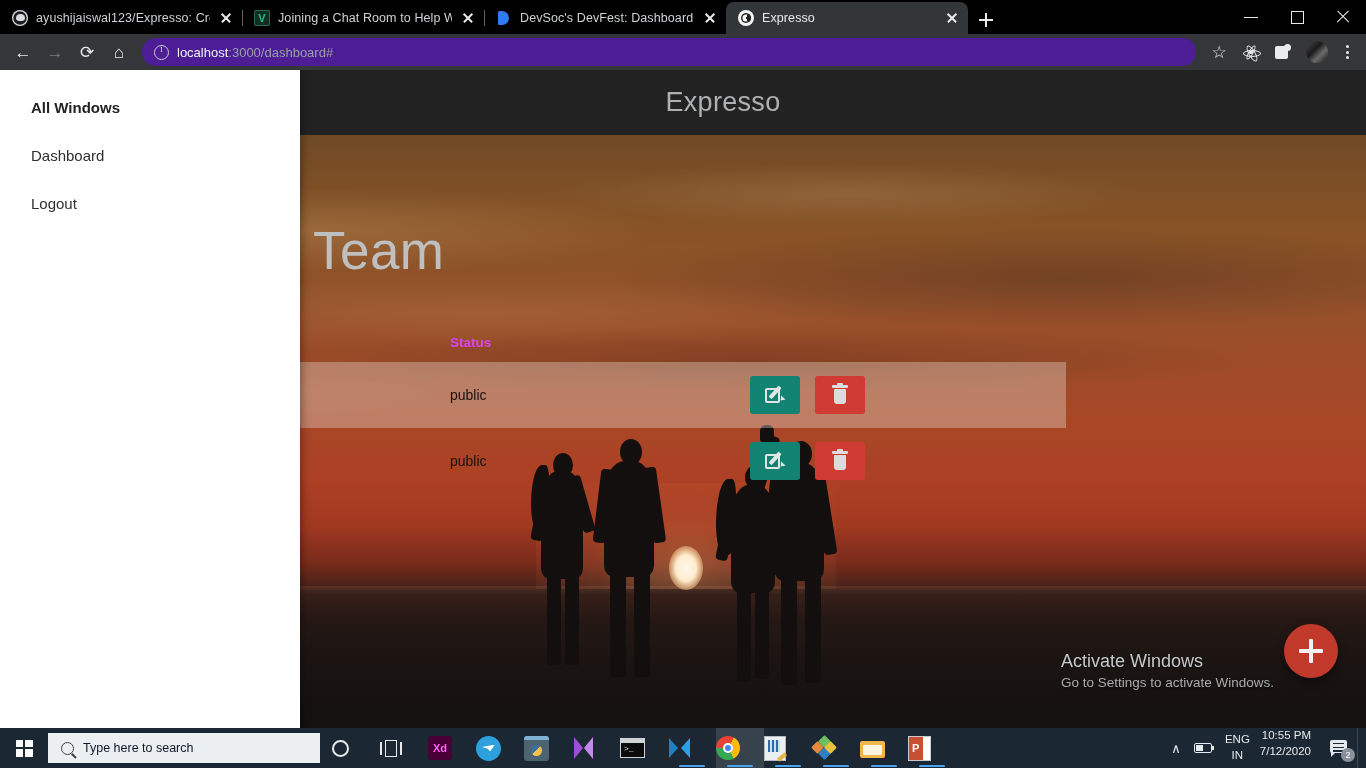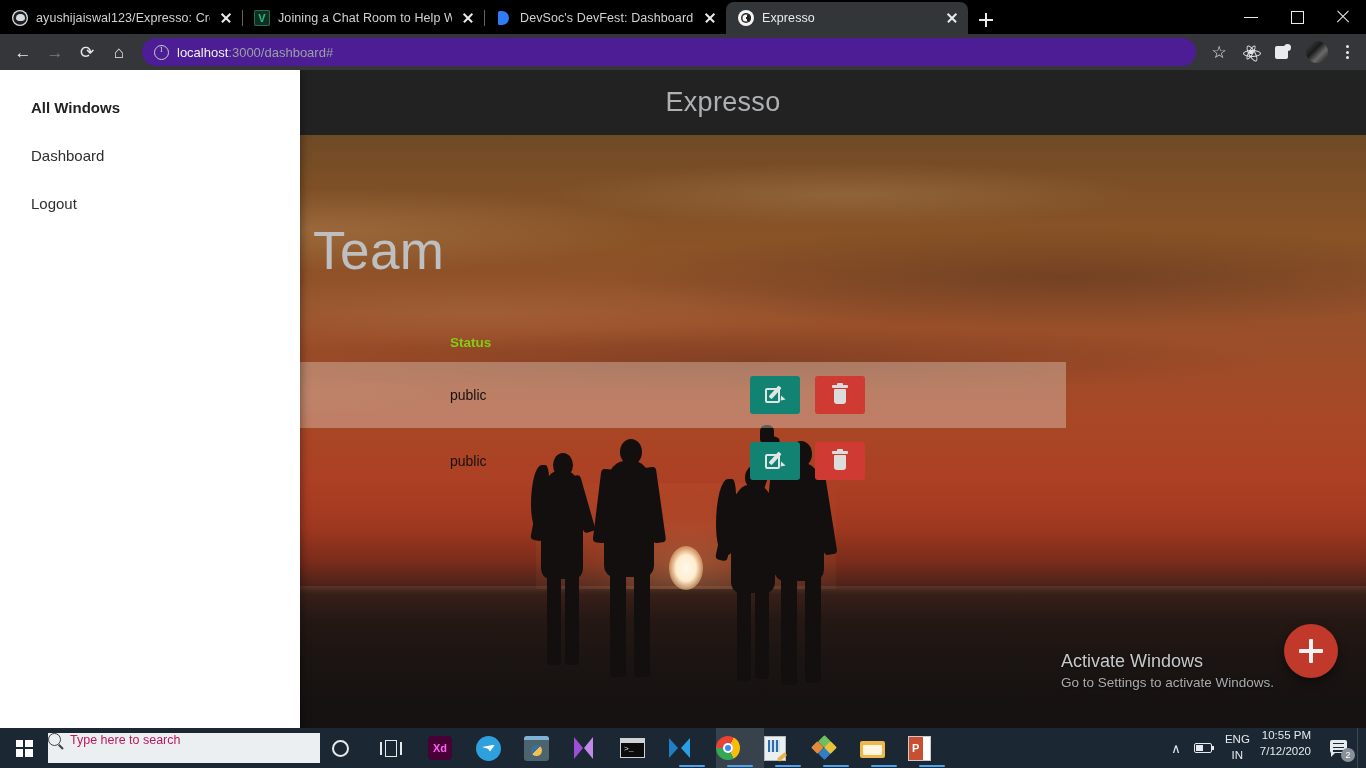--- a/index.html
+++ b/index.html
@@ -236,21 +236,21 @@
   .welcome {
     position: absolute; left: 60px; top: 150px; z-index: 2;
     font-size: 53px; font-weight: 300; color: #bdbfc1; letter-spacing: .5px;
     white-space: nowrap;
   }
 
   
   .table-wrap { position: absolute; left: 0; right: 0; top: 255px; z-index: 3; }
   .etable { width: 1066px; margin-left: 0; border-collapse: collapse; }
   .etable th {
-    text-align: left; font-size: 13.5px; font-weight: bold; color: #84cc16;
+    text-align: left; font-size: 13.5px; font-weight: bold; color: #d946ef;
     padding: 10px 0 12px 0; height: 33px;
   }
   .etable th.c-date { width: 450px; padding-left: 100px; }
   .etable th.c-status { width: 300px; }
   .etable th.c-actions { width: 316px; }
   .etable td {
     font-size: 14px; color: #17120f; height: 66px; vertical-align: middle;
     padding: 0;
   }
   .etable td.c-date { padding-left: 100px; }
@@ -327,22 +327,22 @@
   .taskbar {
     position: absolute; left: 0; right: 0; bottom: 0; height: 40px;
     background: #1b2733; display: flex; align-items: center; z-index: 40;
   }
   .start { width: 48px; height: 40px; display:flex; align-items:center; justify-content:center; }
   .win-logo { width: 17px; height: 17px; display: grid; grid-template-columns: 1fr 1fr;
               grid-template-rows: 1fr 1fr; gap: 2px; }
   .win-logo i { background: #fff; display: block; }
   .search-box {
     width: 272px; height: 30px; background: #eceff1; margin-left: 0;
-    display: flex; align-items: flex-start; gap: 9px; padding-left: 0;
-    font-size: 12.5px; color: #be185d;
+    display: flex; align-items: center; gap: 9px; padding-left: 13px;
+    font-size: 12.5px; color: #0f172a;
   }
   .mag { width: 13px; height: 13px; border: 1.5px solid #3d4145; border-radius: 50%; position: relative; flex:0 0 13px; }
   .mag::after { content:""; position:absolute; right:-4px; bottom:-3px; width:6px; height:1.6px;
                 background:#3d4145; transform: rotate(45deg); }
   .tb-icons { display: flex; align-items: center; margin-left: 12px; }
   .tb-ico {
     width: 48px; height: 40px; position: relative;
     display: flex; align-items: center; justify-content: flex-start;
   }
   .tb-ico.active { background: rgba(255,255,255,.13); }

